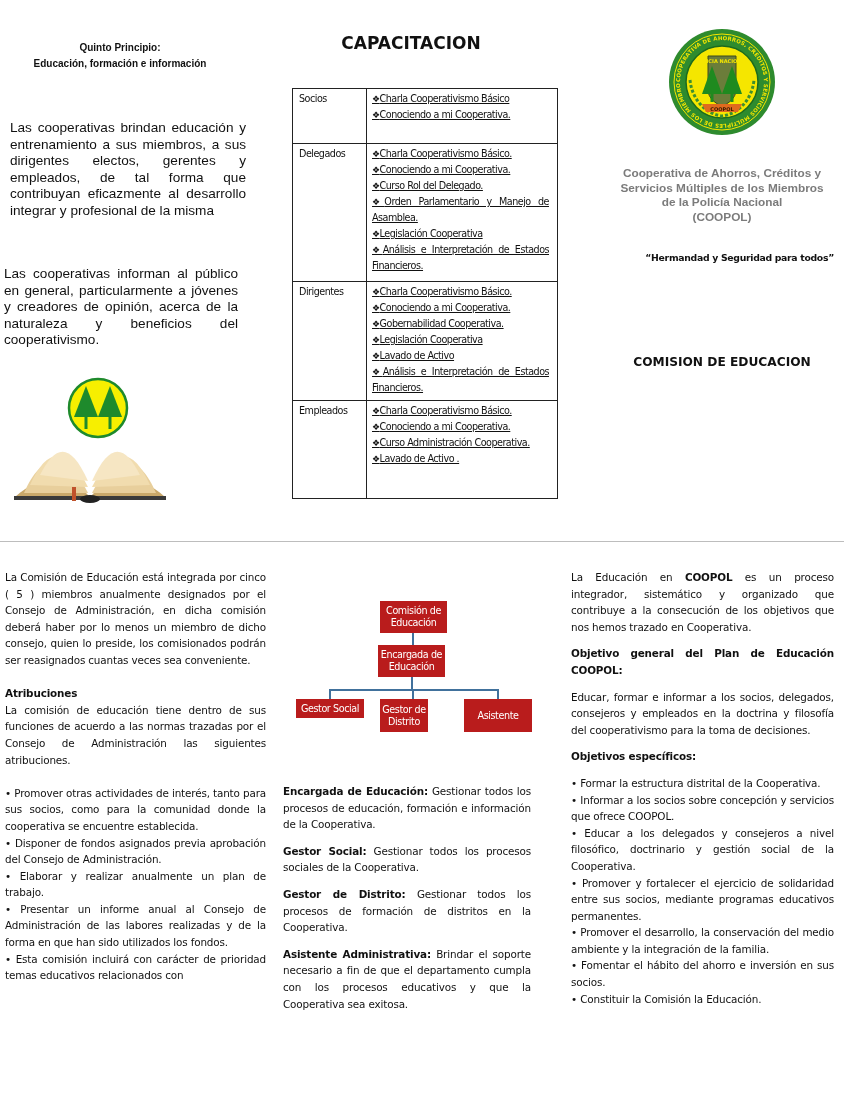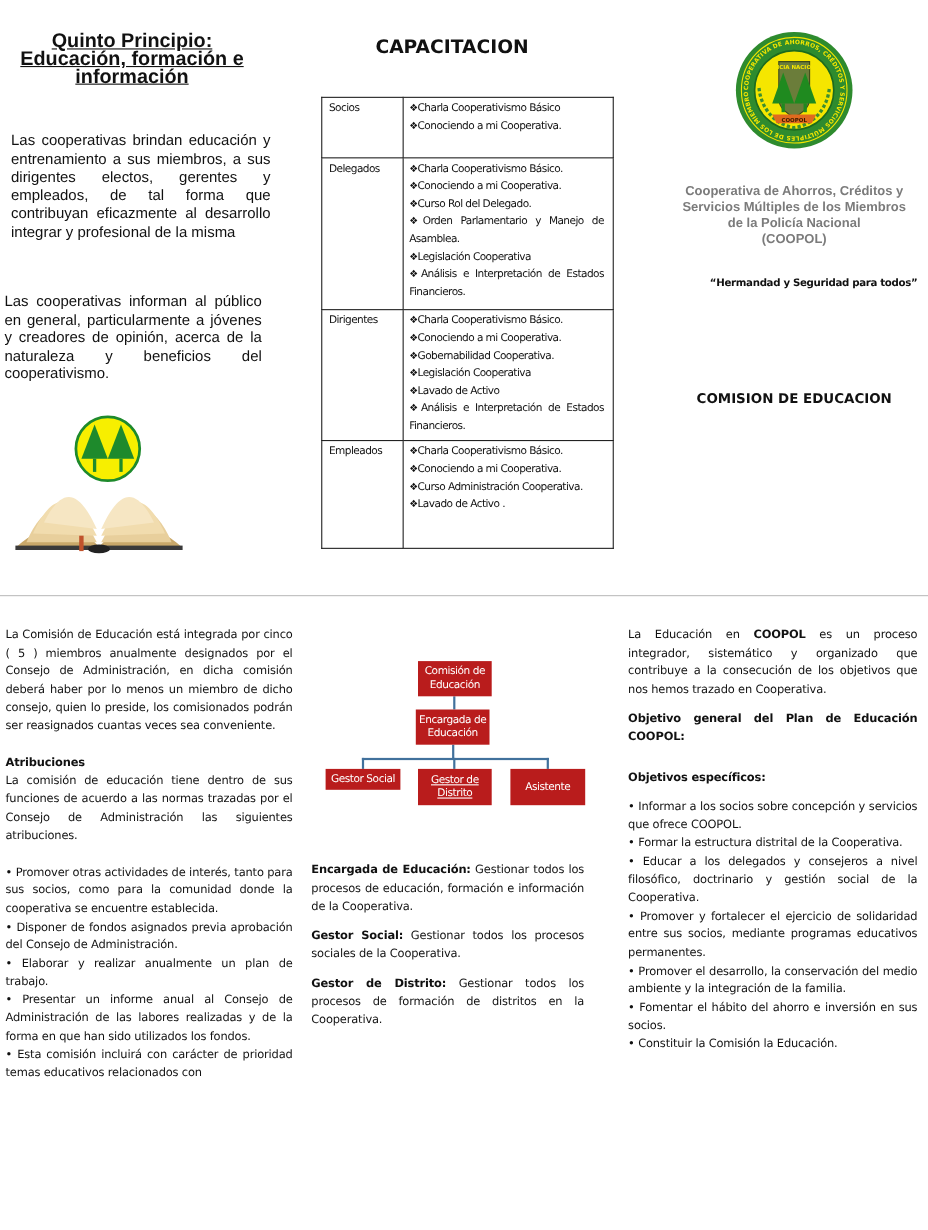--- a/index.html
+++ b/index.html
@@ -1,32 +1,32 @@
 <!DOCTYPE html>
 <html><head>
 <meta charset="utf-8">
 <style>
   * { box-sizing: border-box; margin: 0; padding: 0; }
   html, body { width: 844px; height: 1118px; background: #ffffff; overflow: hidden; }
   body { position: relative; font-family: "Liberation Sans", sans-serif; color: #111; }
   .abs { position: absolute; }
 
   
-  #principle-title { left: 0; top: 29px; width: 240px; text-align: center; font-weight: bold; font-size: 18px; line-height: 16px; text-decoration: underline; }
+  #principle-title { left: 0; top: 40px; width: 240px; text-align: center; font-weight: bold; font-size: 10px; line-height: 16px; }
   .arial-para { font-family: "Liberation Sans", sans-serif; font-size: 13.6px; line-height: 16.6px; text-align: justify; text-align-last: left; }
   #para-1 { left: 10px; top: 120px; width: 236px; }
   #para-2 { left: 4px; top: 266px; width: 234px; }
   #book-illustration { left: 10px; top: 375px; width: 160px; height: 130px; }
 
   
   #training-title { left: 290px; top: 33px; width: 242px; text-align: center; font-family: "DejaVu Sans", sans-serif; font-weight: bold; font-size: 17px; }
   #training-table { left: 292px; top: 88px; width: 266px; border-collapse: collapse; font-family: "DejaVu Sans", sans-serif; font-size: 9.6px; letter-spacing: -0.5px; }
   #training-table td { border: 1.3px solid #222; vertical-align: top; padding: 2px 6px; line-height: 16px; }
   #training-table td.role { width: 74px; }
-  #training-table td.items { padding-left: 5px; padding-right: 8px; text-align: justify; text-align-last: left; }
+  #training-table td.items { padding-left: 5px; padding-right: 8px; text-align: justify; text-align-last: left; text-decoration: underline; }
   .item-line { display: block; }
   .bullet { font-size: 9px; }
 
   
   #coopol-seal { left: 668px; top: 28px; width: 108px; height: 108px; }
   #coop-name { left: 610px; top: 166px; width: 224px; text-align: center; color: #7b7b7b; font-weight: bold; font-size: 11.8px; line-height: 14.5px; }
   #motto { left: 610px; top: 252px; width: 224px; text-align: right; font-family: "DejaVu Sans", sans-serif; font-weight: bold; font-size: 9.3px; letter-spacing: -0.3px; }
   #commission-title { left: 600px; top: 355px; width: 244px; text-align: center; font-family: "DejaVu Sans", sans-serif; font-weight: bold; font-size: 12.2px; }
 
   #fold-divider { left: 0; top: 541px; width: 844px; height: 1px; background: #bdbdbd; }
@@ -38,21 +38,21 @@
   #bottom-right { left: 571px; top: 569px; width: 263px; }
   .gap { height: 16.6px; }
   .gap-s { height: 10px; }
   .bhead { font-weight: bold; }
 
   
   .org-box { background: #b91c1c; color: #ffffff; font-family: "DejaVu Sans", sans-serif; font-size: 9.6px; letter-spacing: -0.4px; line-height: 12px; display: flex; align-items: center; justify-content: center; text-align: center; }
   #org-comision { left: 380px; top: 601px; width: 67px; height: 32px; }
   #org-encargada { left: 378px; top: 645px; width: 67px; height: 32px; }
   #org-gestor-social { left: 296px; top: 699px; width: 68px; height: 19px; }
-  #org-gestor-distrito { left: 380px; top: 699px; width: 67px; height: 33px; text-decoration: underline; }
+  #org-gestor-distrito { left: 380px; top: 699px; width: 48px; height: 33px; }
   #org-asistente { left: 464px; top: 699px; width: 68px; height: 33px; }
   .org-line { background: #41719c; position: absolute; }
 </style>
 </head>
 <body>
 
 <div id="principle-title" class="abs">
   <div>Quinto Principio:</div>
   <div>Educación, formación e información</div>
 </div>
@@ -186,32 +186,34 @@
 <div id="org-gestor-distrito" class="abs org-box">Gestor de Distrito</div>
 <div id="org-asistente" class="abs org-box">Asistente</div>
 
 <div id="bottom-mid" class="abs cal">
   <p><span class="bhead">Encargada de Educación:</span> <span>Gestionar todos los procesos de educación, formación e información de la Cooperativa.</span></p>
   <div class="gap-s"></div>
   <p><span class="bhead">Gestor Social:</span> <span>Gestionar todos los procesos sociales de la Cooperativa.</span></p>
   <div class="gap-s"></div>
   <p><span class="bhead">Gestor de Distrito:</span> <span>Gestionar todos los procesos de formación de distritos en la Cooperativa.</span></p>
   <div class="gap-s"></div>
+  <p><span class="bhead">Asistente Administrativa:</span> <span>Brindar el soporte necesario a fin de que el departamento cumpla con los procesos educativos y que la Cooperativa sea exitosa.</span></p>
 </div>
 
 <div id="bottom-right" class="abs cal">
   <p><span>La Educación en </span><span class="bhead">COOPOL</span><span> es un proceso integrador, sistemático y organizado que contribuye a la consecución de los objetivos que nos hemos trazado en Cooperativa.</span></p>
   <div class="gap-s"></div>
   <p class="bhead">Objetivo general del Plan de Educación COOPOL:</p>
   <div class="gap-s"></div>
+  <p>Educar, formar e informar a los socios, delegados, consejeros y empleados en la doctrina y filosofía del cooperativismo para la toma de decisiones.</p>
   <div class="gap-s"></div>
   <p class="bhead">Objetivos específicos:</p>
   <div class="gap-s"></div>
   <div id="specific-list">
+      <p>• Formar la estructura distrital de la Cooperativa.</p>
       <p>• Informar a los socios sobre concepción y servicios que ofrece COOPOL.</p>
-      <p>• Formar la estructura distrital de la Cooperativa.</p>
       <p>• Educar a los delegados y consejeros a nivel filosófico, doctrinario y gestión social de la Cooperativa.</p>
       <p>• Promover y fortalecer el ejercicio de solidaridad entre sus socios, mediante programas educativos permanentes.</p>
       <p>• Promover el desarrollo, la conservación del medio ambiente y la integración de la familia.</p>
       <p>• Fomentar el hábito del ahorro e inversión en sus socios.</p>
       <p>• Constituir la Comisión la Educación.</p>
     </div>
 </div>
 
 </body></html>

